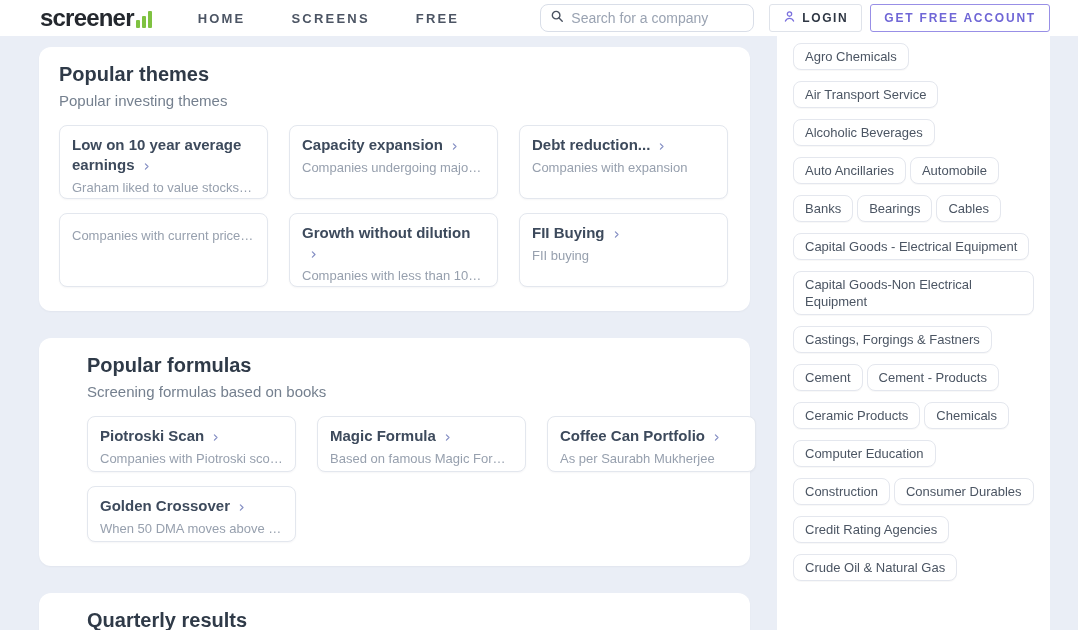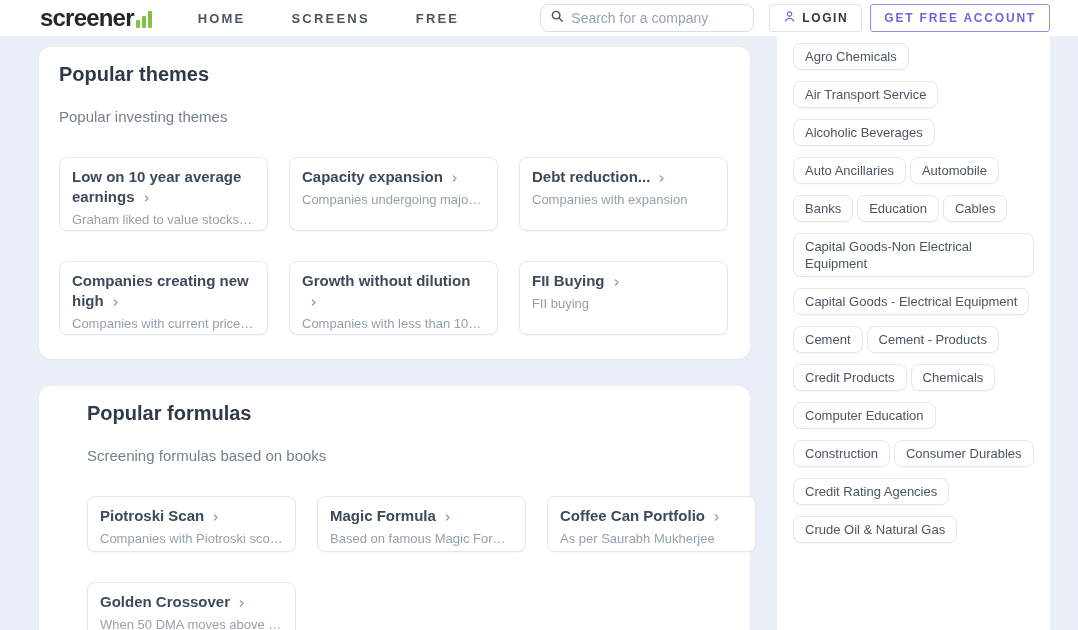--- a/index.html
+++ b/index.html
@@ -54,22 +54,22 @@
   .content { display:flex; align-items:flex-start; height:594px; }
   .main-col { width:711px; margin-left:39px; }
   
   .panel {
     background:#fff; border-radius:12px;
     padding:14px 20px 24px; margin-top:11px;
     box-shadow:0 1px 2px rgba(16,24,40,.04);
   }
   .panel + .panel { margin-top:27px;padding-left:48px; }
   .panel h2 { font-size:20px; font-weight:600; color:#2f3a48; line-height:26px; }
-  .panel .sub { font-size:15px; color:#75808f; line-height:20px; margin-top:20px; }
-  .grid { display:grid; grid-template-columns:repeat(3,209px); gap:30px 21px; margin-top:30px; }
+  .panel .sub { font-size:15px; color:#75808f; line-height:20px; margin-top:4px; }
+  .grid { display:grid; grid-template-columns:repeat(3,209px); gap:14px 21px; margin-top:14px; }
   .card {
     border:1px solid #e3e7ee; border-radius:8px; background:#fff;
     padding:9px 12px; overflow:hidden; cursor:pointer;
     box-shadow:0 1px 2px rgba(16,24,40,.04);
   }
   .card-lg { height:74px; }
   .card-sm { height:56px; }
   .card-title { font-size:15px; font-weight:600; color:#3d4a5c; line-height:20px; }
   .chev { color:#858fc4; margin-left:7px; white-space:nowrap; }
   .chev svg { vertical-align:-1px; }
@@ -154,23 +154,20 @@
         </div>
 
         <div class="card card-lg">
           <div class="card-title"><span>Debt reduction...</span><span class="chev"><svg width="9" height="9" viewBox="0 0 24 24" fill="none" stroke="currentColor" stroke-width="3.2" stroke-linecap="round" stroke-linejoin="round">
                   <path d="M9 5l7 7-7 7"></path>
                 </svg></span></div>
           <div class="card-desc">Companies with expansion</div>
         </div>
 
         <div class="card card-lg">
-          <div class="card-title"><span>Companies creating new high</span><span class="chev"><svg width="9" height="9" viewBox="0 0 24 24" fill="none" stroke="currentColor" stroke-width="3.2" stroke-linecap="round" stroke-linejoin="round">
-                  <path d="M9 5l7 7-7 7"></path>
-                </svg></span></div>
           <div class="card-desc">Companies with current price aroun...</div>
         </div>
 
         <div class="card card-lg">
           <div class="card-title"><span>Growth without dilution</span><span class="chev"><svg width="9" height="9" viewBox="0 0 24 24" fill="none" stroke="currentColor" stroke-width="3.2" stroke-linecap="round" stroke-linejoin="round">
                   <path d="M9 5l7 7-7 7"></path>
                 </svg></span></div>
           <div class="card-desc">Companies with less than 10% diluti...</div>
         </div>
 
@@ -226,27 +223,28 @@
 
   </main>
 
   <aside class="sidebar">
     <div class="pill">Agro Chemicals</div>
     <div class="pill">Air Transport Service</div>
     <div class="pill">Alcoholic Beverages</div>
     <div class="pill">Auto Ancillaries</div>
     <div class="pill">Automobile</div>
     <div class="pill">Banks</div>
-    <div class="pill">Education</div>
+    <div class="pill">Bearings</div>
     <div class="pill">Cables</div>
+    <div class="pill">Capital Goods - Electrical Equipment</div>
     <div class="pill">Capital Goods-Non Electrical Equipment</div>
-    <div class="pill">Capital Goods - Electrical Equipment</div>
+    <div class="pill">Castings, Forgings &amp; Fastners</div>
     <div class="pill">Cement</div>
     <div class="pill">Cement - Products</div>
-    <div class="pill">Credit Products</div>
+    <div class="pill">Ceramic Products</div>
     <div class="pill">Chemicals</div>
     <div class="pill">Computer Education</div>
     <div class="pill">Construction</div>
     <div class="pill">Consumer Durables</div>
     <div class="pill">Credit Rating Agencies</div>
     <div class="pill">Crude Oil &amp; Natural Gas</div>
 
   </aside>
 
 </div>

